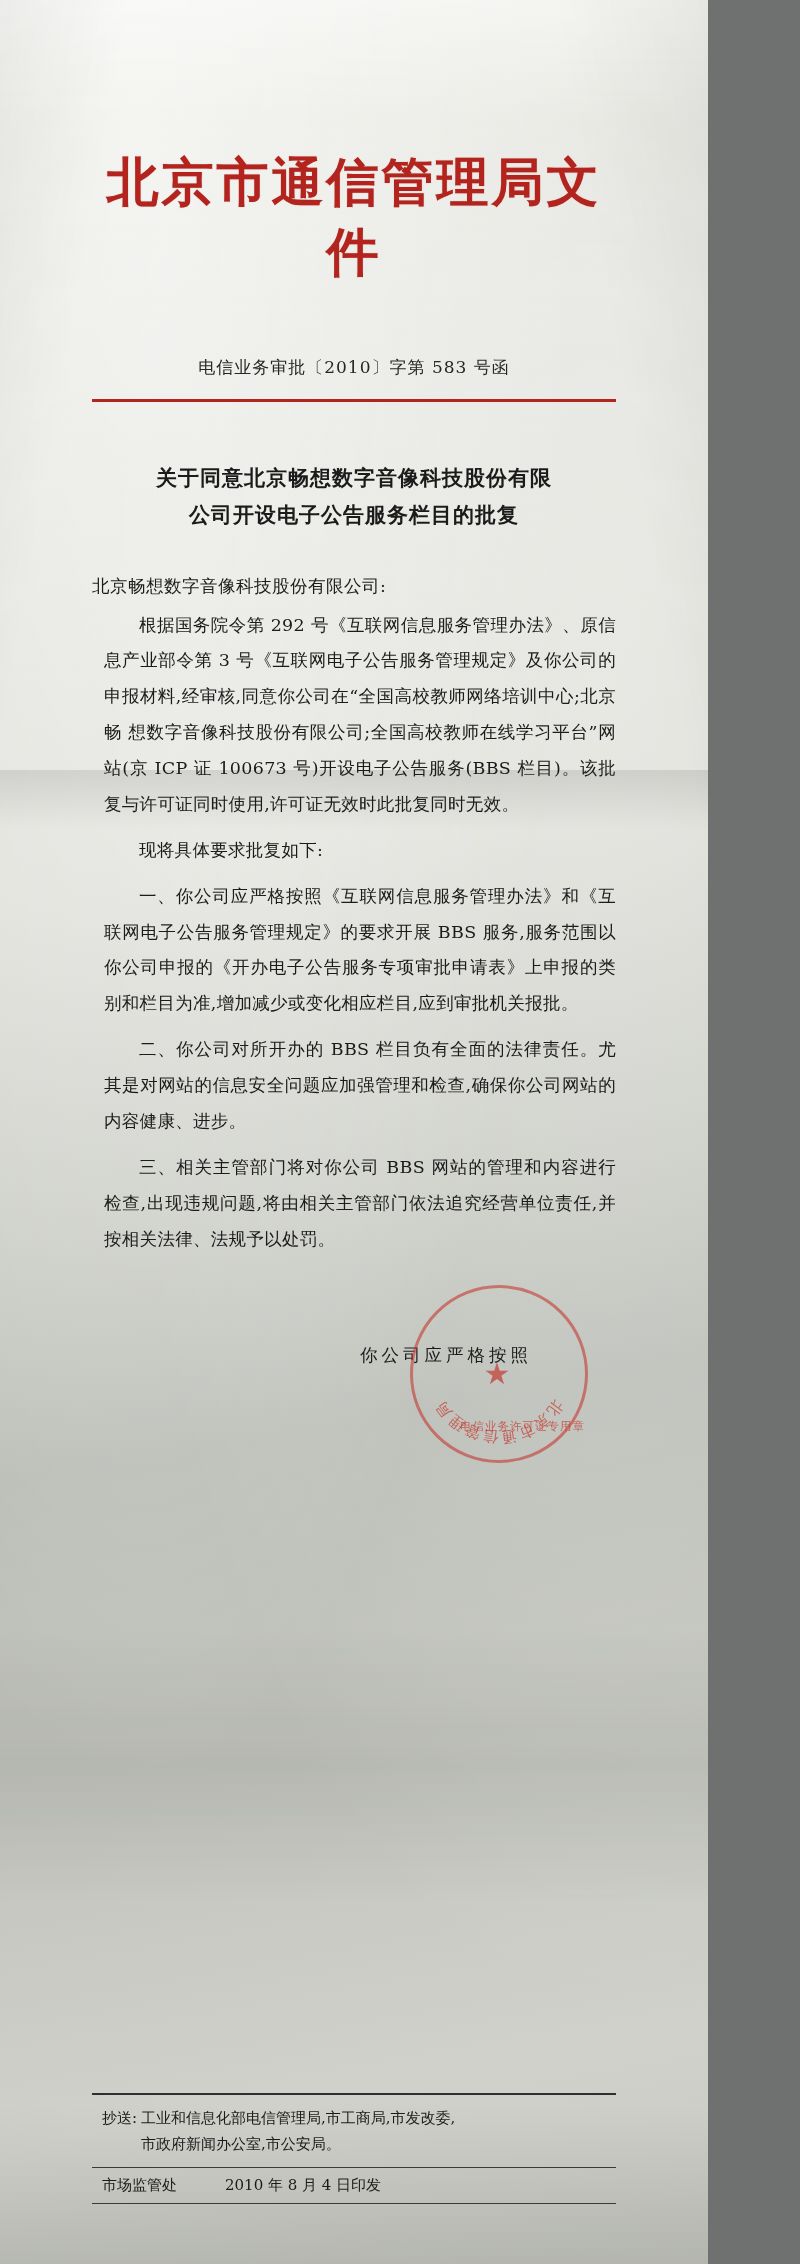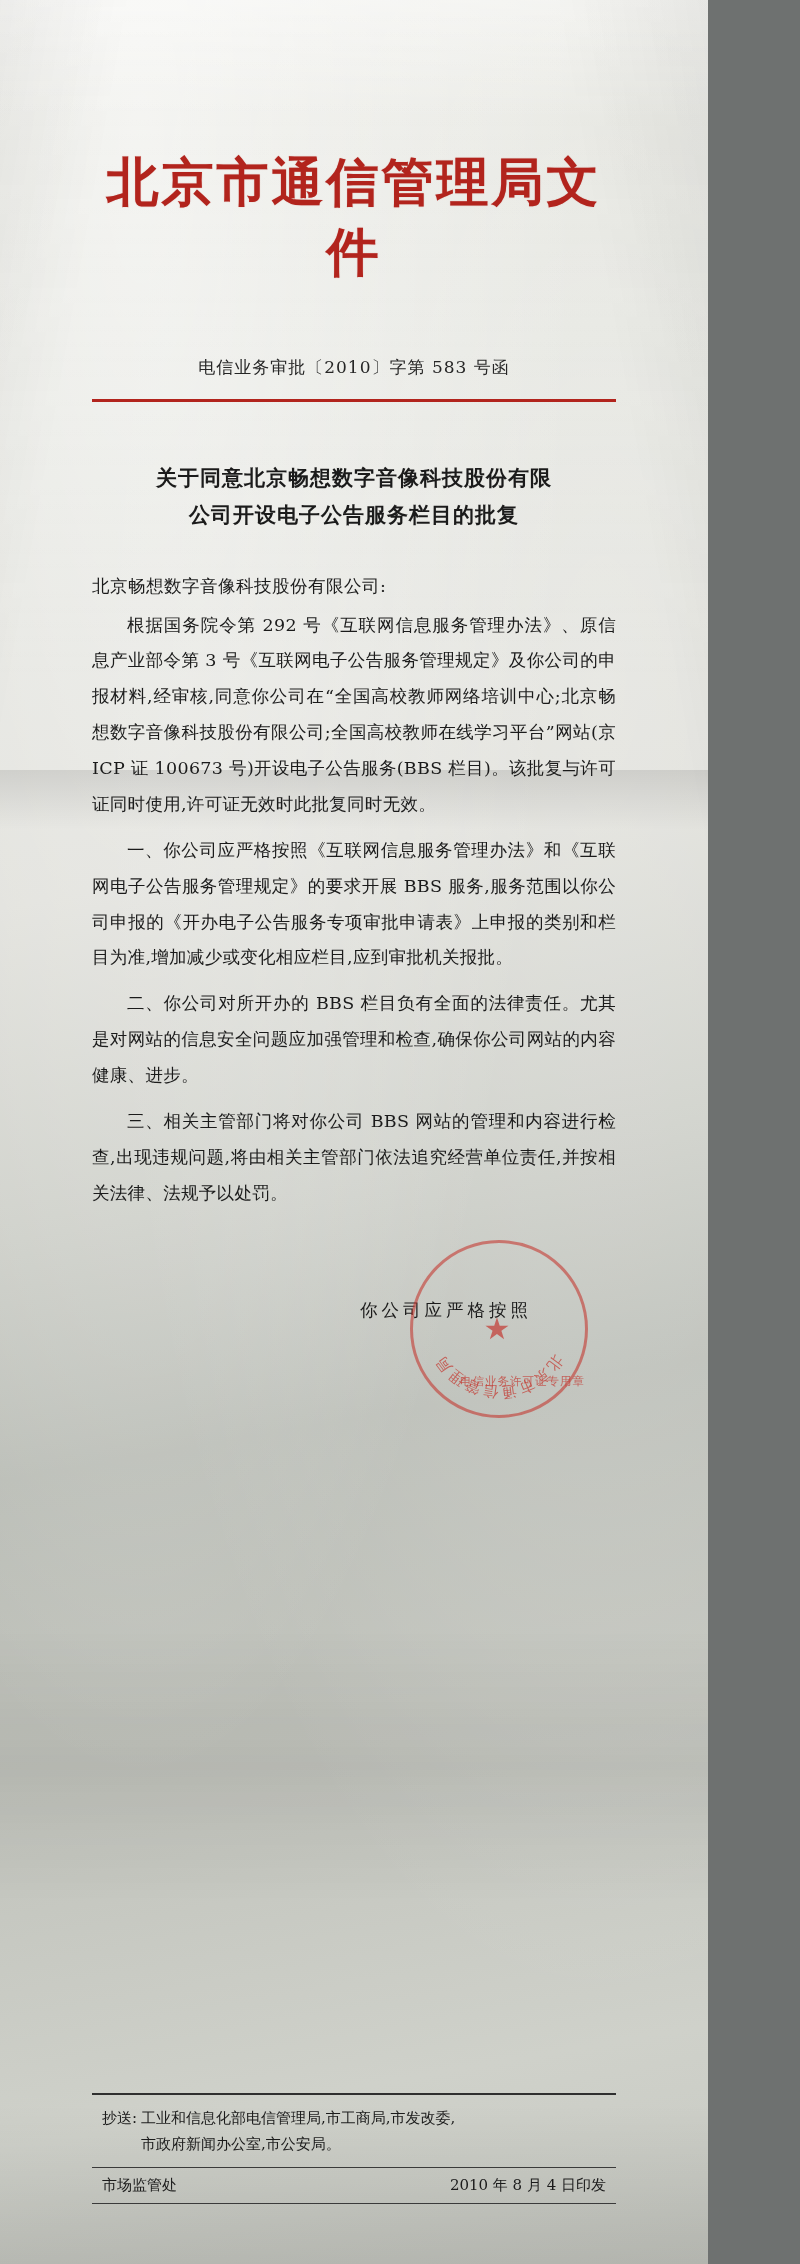--- a/index.html
+++ b/index.html
@@ -91,21 +91,21 @@
     font-size: 17.5px;
     color: #1b1b1b;
     margin-top: 40px;
     letter-spacing: .5px;
   }
 
   p.body-text {
     font-size: 17.5px;
     color: #1b1b1b;
     line-height: 2.05;
-    margin: 10px 0 0 0;
+    margin: 10px 0 0 12px;
     text-align: justify;
     text-justify: inter-ideograph;
     text-indent: 2em;
     letter-spacing: .3px;
   }
 
   
   .date-line {
     margin-top: 86px;
     text-align: right;
@@ -174,24 +174,24 @@
     display: flex;
     font-size: 15px;
     color: #1b1b1b;
     padding: 10px 10px 10px 10px;
     line-height: 1.75;
   }
   .cc-label { white-space: nowrap; padding-right: 4px; }
   .cc-body { flex: 1; }
   .footer-bottom {
     display: flex;
-    justify-content: space-between;
     font-size: 15px;
     color: #1b1b1b;
     padding: 8px 10px 0 10px;
+    gap: 48px;
   }
 </style>
 </head>
 <body>
 
 <div class="page">
   <div class="shade-band shade-top"></div>
   <div class="shade-band shade-mid"></div>
   <div class="shade-band shade-bottom"></div>
   <div class="paper-noise"></div>
@@ -205,20 +205,21 @@
     <div class="red-rule"></div>
 
     <div class="subject">
       <div>关于同意北京畅想数字音像科技股份有限</div>
       <div>公司开设电子公告服务栏目的批复</div>
     </div>
 
     <div class="recipient">北京畅想数字音像科技股份有限公司:</div>
 
     <p class="body-text">根据国务院令第 292 号《互联网信息服务管理办法》、原信息产业部令第 3 号《互联网电子公告服务管理规定》及你公司的申报材料,经审核,同意你公司在“全国高校教师网络培训中心;北京畅 想数字音像科技股份有限公司;全国高校教师在线学习平台”网站(京 ICP 证 100673 号)开设电子公告服务(BBS 栏目)。该批复与许可证同时使用,许可证无效时此批复同时无效。</p>
+    <p class="body-text">现将具体要求批复如下:</p>
     <p class="body-text">一、你公司应严格按照《互联网信息服务管理办法》和《互联网电子公告服务管理规定》的要求开展 BBS 服务,服务范围以你公司申报的《开办电子公告服务专项审批申请表》上申报的类别和栏目为准,增加减少或变化相应栏目,应到审批机关报批。</p>
     <p class="body-text">二、你公司对所开办的 BBS 栏目负有全面的法律责任。尤其是对网站的信息安全问题应加强管理和检查,确保你公司网站的内容健康、进步。</p>
     <p class="body-text">三、相关主管部门将对你公司 BBS 网站的管理和内容进行检查,出现违规问题,将由相关主管部门依法追究经营单位责任,并按相关法律、法规予以处罚。</p>
 
     <div class="date-line">
       <div class="seal">
         <svg class="seal-arc" viewBox="0 0 172 172">
           <defs>
             <path id="arcpath" d="M 22,92 A 64,64 0 0 1 150,92" transform="rotate(180 86 86)"></path>
           </defs>

